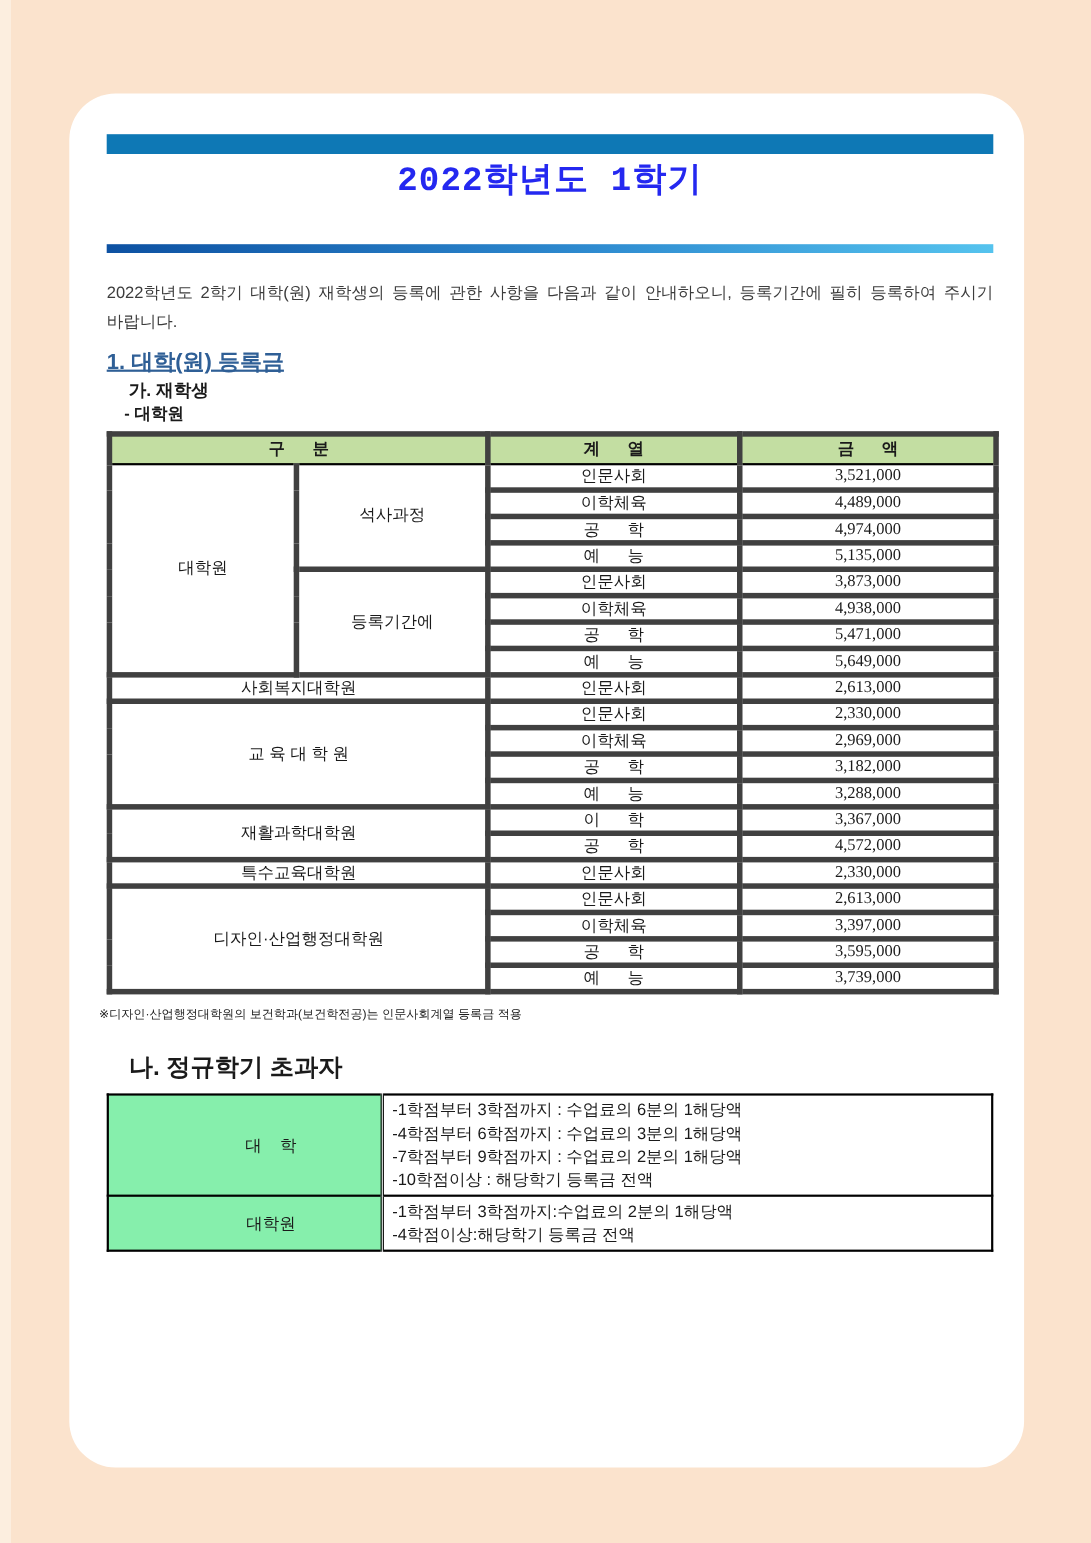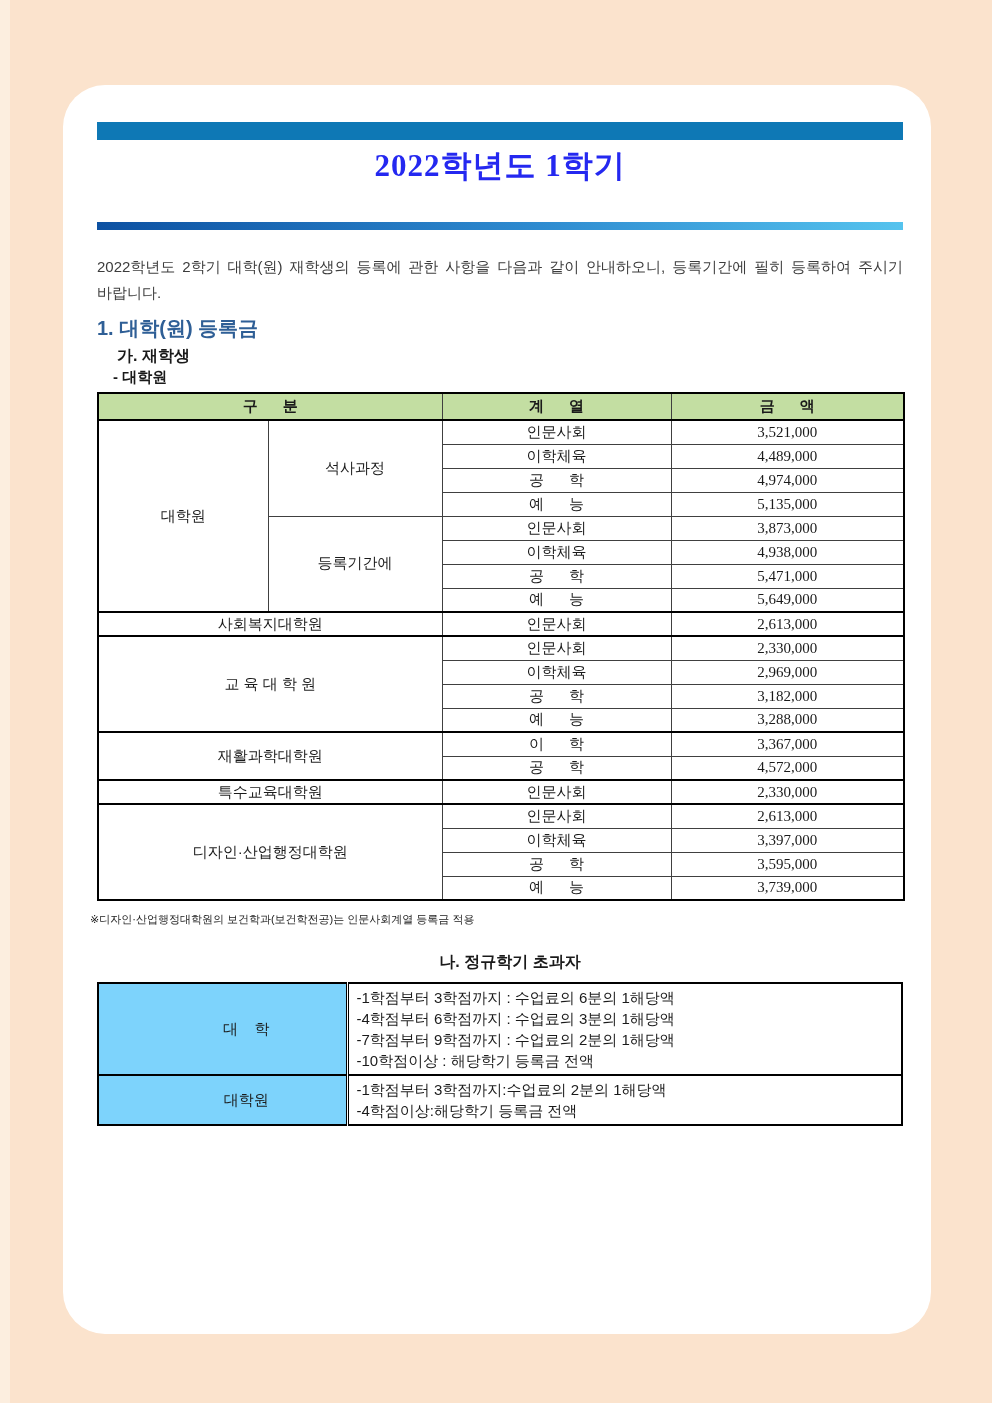--- a/index.html
+++ b/index.html
@@ -26,21 +26,21 @@
     width: 868px; height: 1249px;
     background: #FFFFFF;
     border-radius: 42px;
   }
   .content { margin: 37px 0 0 34px; width: 806px; }
 
   .top-bar { width: 806px; height: 18px; background: #0E78B5; }
 
   .title-block { text-align: center; padding-top: 7px; height: 82px; }
   .title-line {
-    font-family: Liberation Serif, serif;
+    font-family: Liberation Mono, monospace;
     font-weight: bold;
     font-size: 31px;
     line-height: 38px;
     color: #2428F0;
     letter-spacing: 1px;
   }
   .gradient-bar {
     width: 806px; height: 8px;
     background: linear-gradient(to right, #0D51A2, #2E8BD0 55%, #55C3EE);
   }
@@ -53,64 +53,65 @@
     color: #3C3C3C;
     text-align: justify;
     word-break: keep-all;
   }
 
   .sec-heading {
     margin-top: 9px;
     font-size: 20px;
     font-weight: bold;
     color: #2F5F96;
+    text-decoration: underline;
   }
   .sub-heading {
     margin-top: 3px;
     margin-left: 20px;
     font-size: 16px;
     font-weight: bold;
     line-height: 21px;
   }
   .sub-item {
     margin-left: 16px;
     font-size: 15px;
     font-weight: bold;
     line-height: 21px;
   }
 
   table { border-collapse: collapse; table-layout: fixed; }
   .t1 { margin-top: 5px; width: 806px; border: 2px solid #000; }
   .t1 th, .t1 td {
-    border: 1px solid #404040;
+    border: 5px solid #404040;
     font-size: 15px;
     text-align: center;
     vertical-align: middle;
     white-space: pre;
     height: 24px;
     padding: 0;
   }
   .t1 thead th {
     background: #C3DEA2;
     font-weight: bold;
     height: 27px;
     border-bottom: 2px solid #000;
   }
   .t1 .amt { font-family: "Liberation Serif", "DejaVu Serif", serif; }
   .t1 .gs { border-top: 2px solid #000; }
 
   .footnote { margin-top: 7px; margin-left: -7px; font-size: 11px; line-height: 22px; }
 
-  .sec-b { margin-top: 22px; margin-left: 20px; font-size: 16px; font-weight: bold; text-align: center; }
+  .sec-b { margin-top: 22px; margin-left: 20px; font-size: 22px; font-weight: bold; }
 
   .t2 { margin-top: 9px; width: 806px; border: 2px solid #000; }
   .t2 td { border: 2px solid #000; font-size: 15px; vertical-align: middle; }
   .t2 .rowlabel {
     width: 249px;
-    background: #7dd3fc;
+    background: #86efac;
     text-align: center;
     white-space: pre;
     padding-left: 48px;
   }
   .t2 .rules { border-left: 3px double #000; padding: 3px 4px 3px 8px; }
   .t2 .rule-line { font-size: 15px; line-height: 21px; white-space: pre; }
   .t2 .row-univ { height: 89px; }
   .t2 .row-grad { height: 46px; }
 </style>
 </head>

